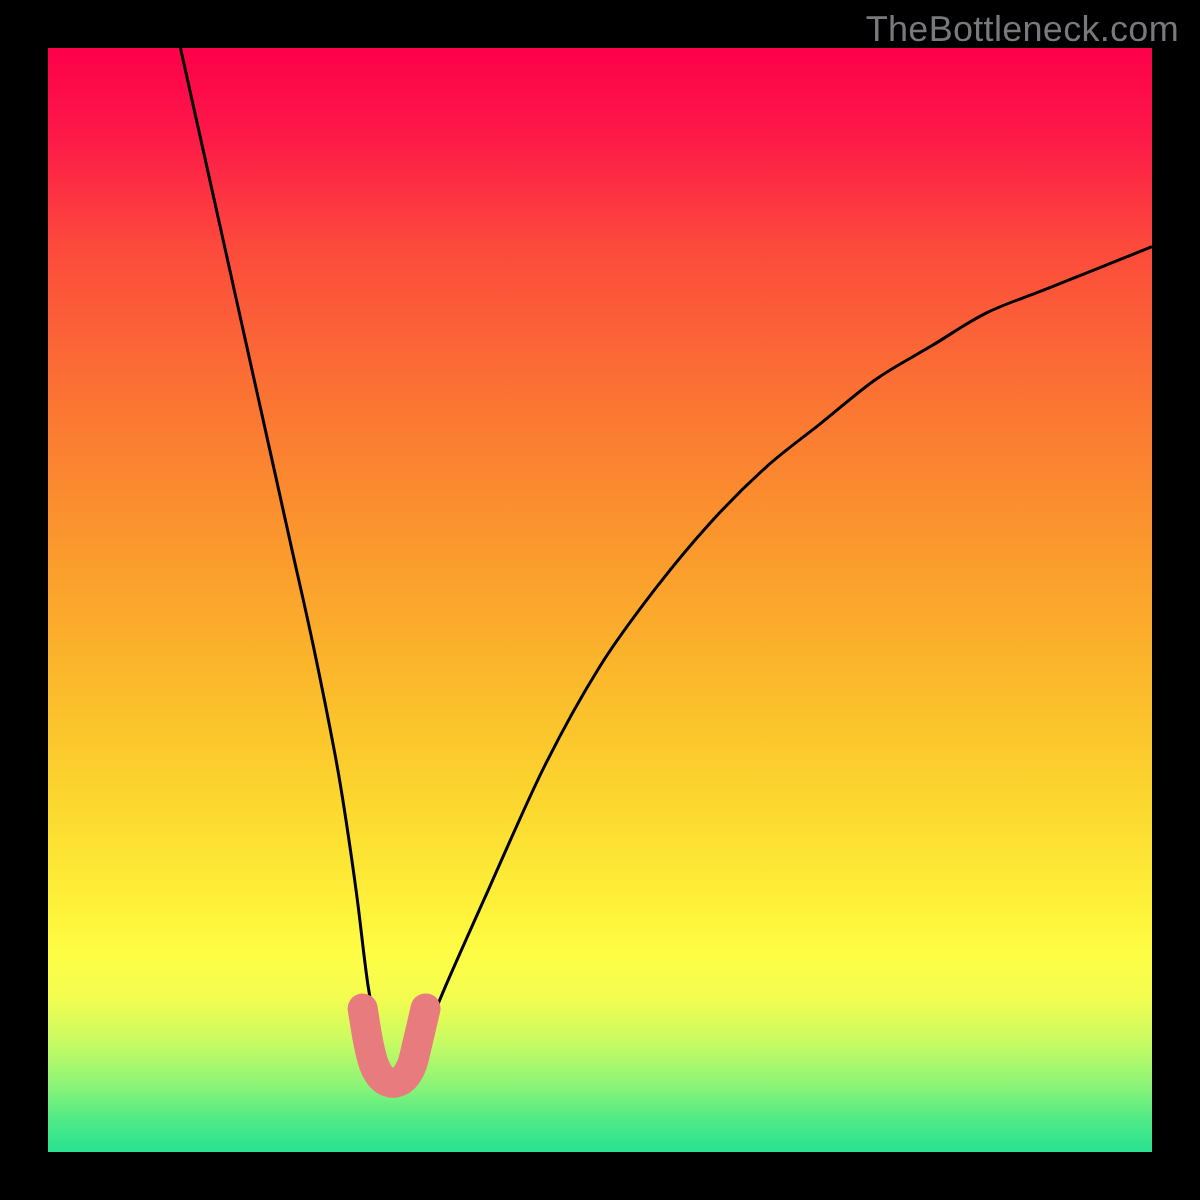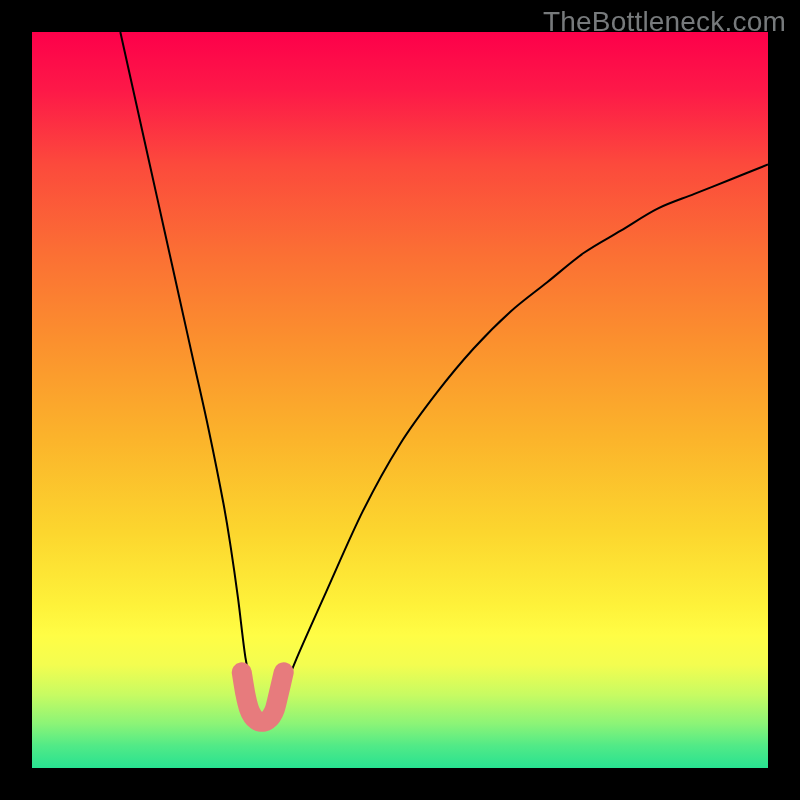--- a/index.html
+++ b/index.html
@@ -29,21 +29,21 @@
   }
   .gradient {
     position: absolute;
     inset: 0;
   }
   .attribution {
     position: absolute;
     top: 6px;
     right: 14px;
     color: #777a7c;
-    font-size: 28px;
+    font-size: 24px;
     font-weight: 500;
     letter-spacing: 0.2px;
     user-select: none;
   }
   svg.curve-layer {
     position: absolute;
     inset: 0;
     width: 100%;
     height: 100%;
   }

